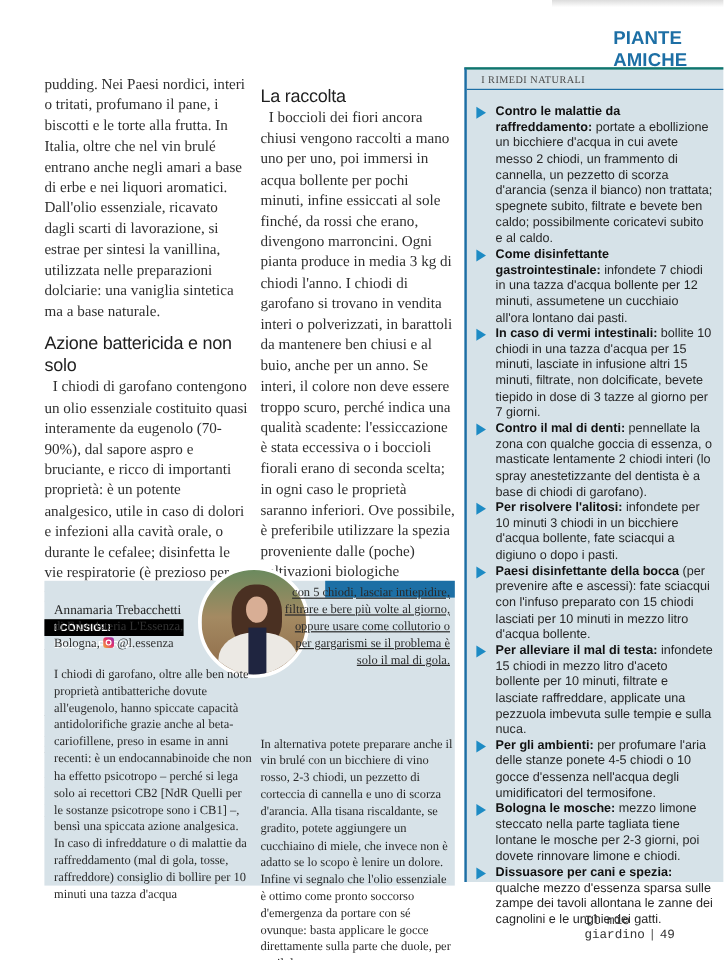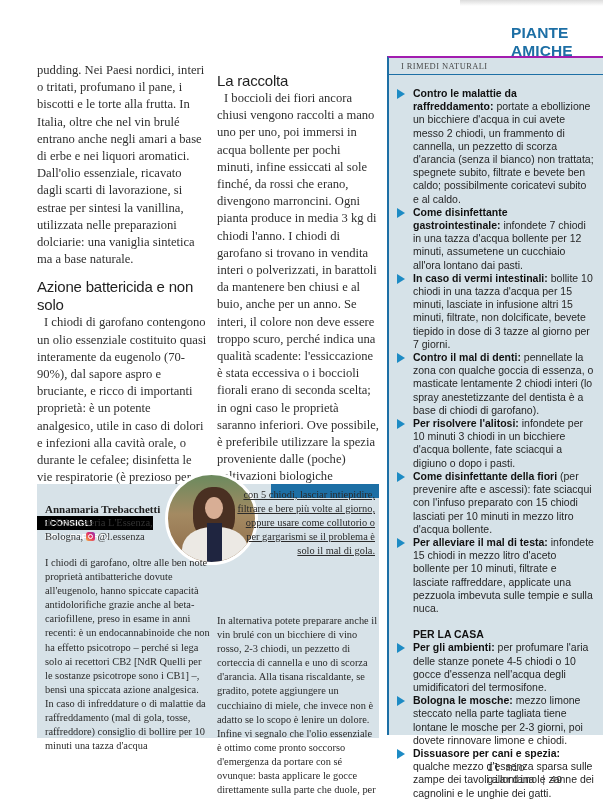--- a/index.html
+++ b/index.html
@@ -23,21 +23,21 @@
   .col h2 {
     font-family: "Liberation Sans", sans-serif; font-weight: normal;
     font-size: 15px; line-height: 18px; color: #1f1f1f; margin-top: 10px; margin-bottom: 0px;
     letter-spacing: -0.2px;
   }
   .endmark { color: #1d8bc4; font-size: 10px; }
 
   
   .sidebar {
     position: absolute; left: 387px; top: 56px; width: 216px; height: 679px;
-    background: #d6e2e8; border-left: 2px solid #1d6fa5; border-top: 2px solid #a21caf;
+    background: #d6e2e8; border-left: 2px solid #1d6fa5; border-top: 2px solid #0f766e;
   }
   .sidebar-head {
     font-family: "Liberation Serif", serif; font-size: 8.5px; color: #4a4a4a;
     letter-spacing: 0.4px; padding: 3px 0 3px 12px; border-bottom: 1px solid #1d6fa5;
     text-transform: uppercase;
   }
   .sidebar-body {
     padding: 12px 8px 0 8px;
     font-family: "Liberation Sans", sans-serif; font-size: 10.5px; line-height: 13.2px; color: #262626;
   }
@@ -80,21 +80,21 @@
   }
   .photo .jacket {
     position: absolute; left: 14px; top: 52px; width: 66px; height: 50px; border-radius: 45% 45% 0 0;
     background: #ece9e4;
   }
   .photo .sweater {
     position: absolute; left: 39px; top: 48px; width: 15px; height: 50px; background: #1f2540;
   }
   .expert-name {
     position: absolute; left: 8px; top: 18px; width: 125px;
-    font-family: "Liberation Serif", serif; font-weight: bold; font-size: 11px; line-height: 14px; color: #222;
+    font-family: "Liberation Serif", serif; font-weight: normal; font-size: 11px; line-height: 14px; color: #222;
   }
   .expert-aff {
     position: absolute; left: 8px; top: 32px; width: 130px;
     font-family: "Liberation Serif", serif; font-size: 10.5px; line-height: 14px; color: #333;
   }
   .ig-icon {
     display: inline-block; width: 9px; height: 9px; border-radius: 2.5px; vertical-align: -1px;
     background: linear-gradient(45deg, #f5b13b, #e1306c 55%, #8a3ab9);
     position: relative;
   }
@@ -139,24 +139,23 @@
 </div>
 
 <div class="sidebar">
   <div class="sidebar-head">I RIMEDI NATURALI</div>
   <div class="sidebar-body">
     <div class="remedy"><span class="bullet"></span><b>Contro le malattie da raffreddamento:</b><span> portate a ebollizione un bicchiere d'acqua in cui avete messo 2 chiodi, un frammento di cannella, un pezzetto di scorza d'arancia (senza il bianco) non trattata; spegnete subito, filtrate e bevete ben caldo; possibilmente coricatevi subito e al caldo.</span></div>
     <div class="remedy"><span class="bullet"></span><b>Come disinfettante gastrointestinale:</b><span> infondete 7 chiodi in una tazza d'acqua bollente per 12 minuti, assumetene un cucchiaio all'ora lontano dai pasti.</span></div>
     <div class="remedy"><span class="bullet"></span><b>In caso di vermi intestinali:</b><span> bollite 10 chiodi in una tazza d'acqua per 15 minuti, lasciate in infusione altri 15 minuti, filtrate, non dolcificate, bevete tiepido in dose di 3 tazze al giorno per 7 giorni.</span></div>
     <div class="remedy"><span class="bullet"></span><b>Contro il mal di denti:</b><span> pennellate la zona con qualche goccia di essenza, o masticate lentamente 2 chiodi interi (lo spray anestetizzante del dentista è a base di chiodi di garofano).</span></div>
     <div class="remedy"><span class="bullet"></span><b>Per risolvere l'alitosi:</b><span> infondete per 10 minuti 3 chiodi in un bicchiere d'acqua bollente, fate sciacqui a digiuno o dopo i pasti.</span></div>
-    <div class="remedy"><span class="bullet"></span><b>Come disinfettante della fiori</b><span> (per prevenire afte e ascessi): fate sciacqui con l'infuso preparato con 15 chiodi lasciati per 10 minuti in mezzo litro d'acqua bollente.</span></div>
+    <div class="remedy"><span class="bullet"></span><b>Paesi disinfettante della bocca</b><span> (per prevenire afte e ascessi): fate sciacqui con l'infuso preparato con 15 chiodi lasciati per 10 minuti in mezzo litro d'acqua bollente.</span></div>
     <div class="remedy"><span class="bullet"></span><b>Per alleviare il mal di testa:</b><span> infondete 15 chiodi in mezzo litro d'aceto bollente per 10 minuti, filtrate e lasciate raffreddare, applicate una pezzuola imbevuta sulle tempie e sulla nuca.</span></div>
 
-    <div class="subhead">PER LA CASA</div>
     <div class="remedy"><span class="bullet"></span><b>Per gli ambienti:</b><span> per profumare l'aria delle stanze ponete 4-5 chiodi o 10 gocce d'essenza nell'acqua degli umidificatori del termosifone.</span></div>
     <div class="remedy"><span class="bullet"></span><b>Bologna le mosche:</b><span> mezzo limone steccato nella parte tagliata tiene lontane le mosche per 2-3 giorni, poi dovete rinnovare limone e chiodi.</span></div>
     <div class="remedy"><span class="bullet"></span><b>Dissuasore per cani e spezia:</b><span> qualche mezzo d'essenza sparsa sulle zampe dei tavoli allontana le zanne dei cagnolini e le unghie dei gatti.</span></div>
   </div>
 </div>
 
 <div class="expert">
   <div class="expert-label">I CONSIGLI DELL'ESPERTA</div>
   <div class="expert-label-right"></div>
   <div class="photo">

